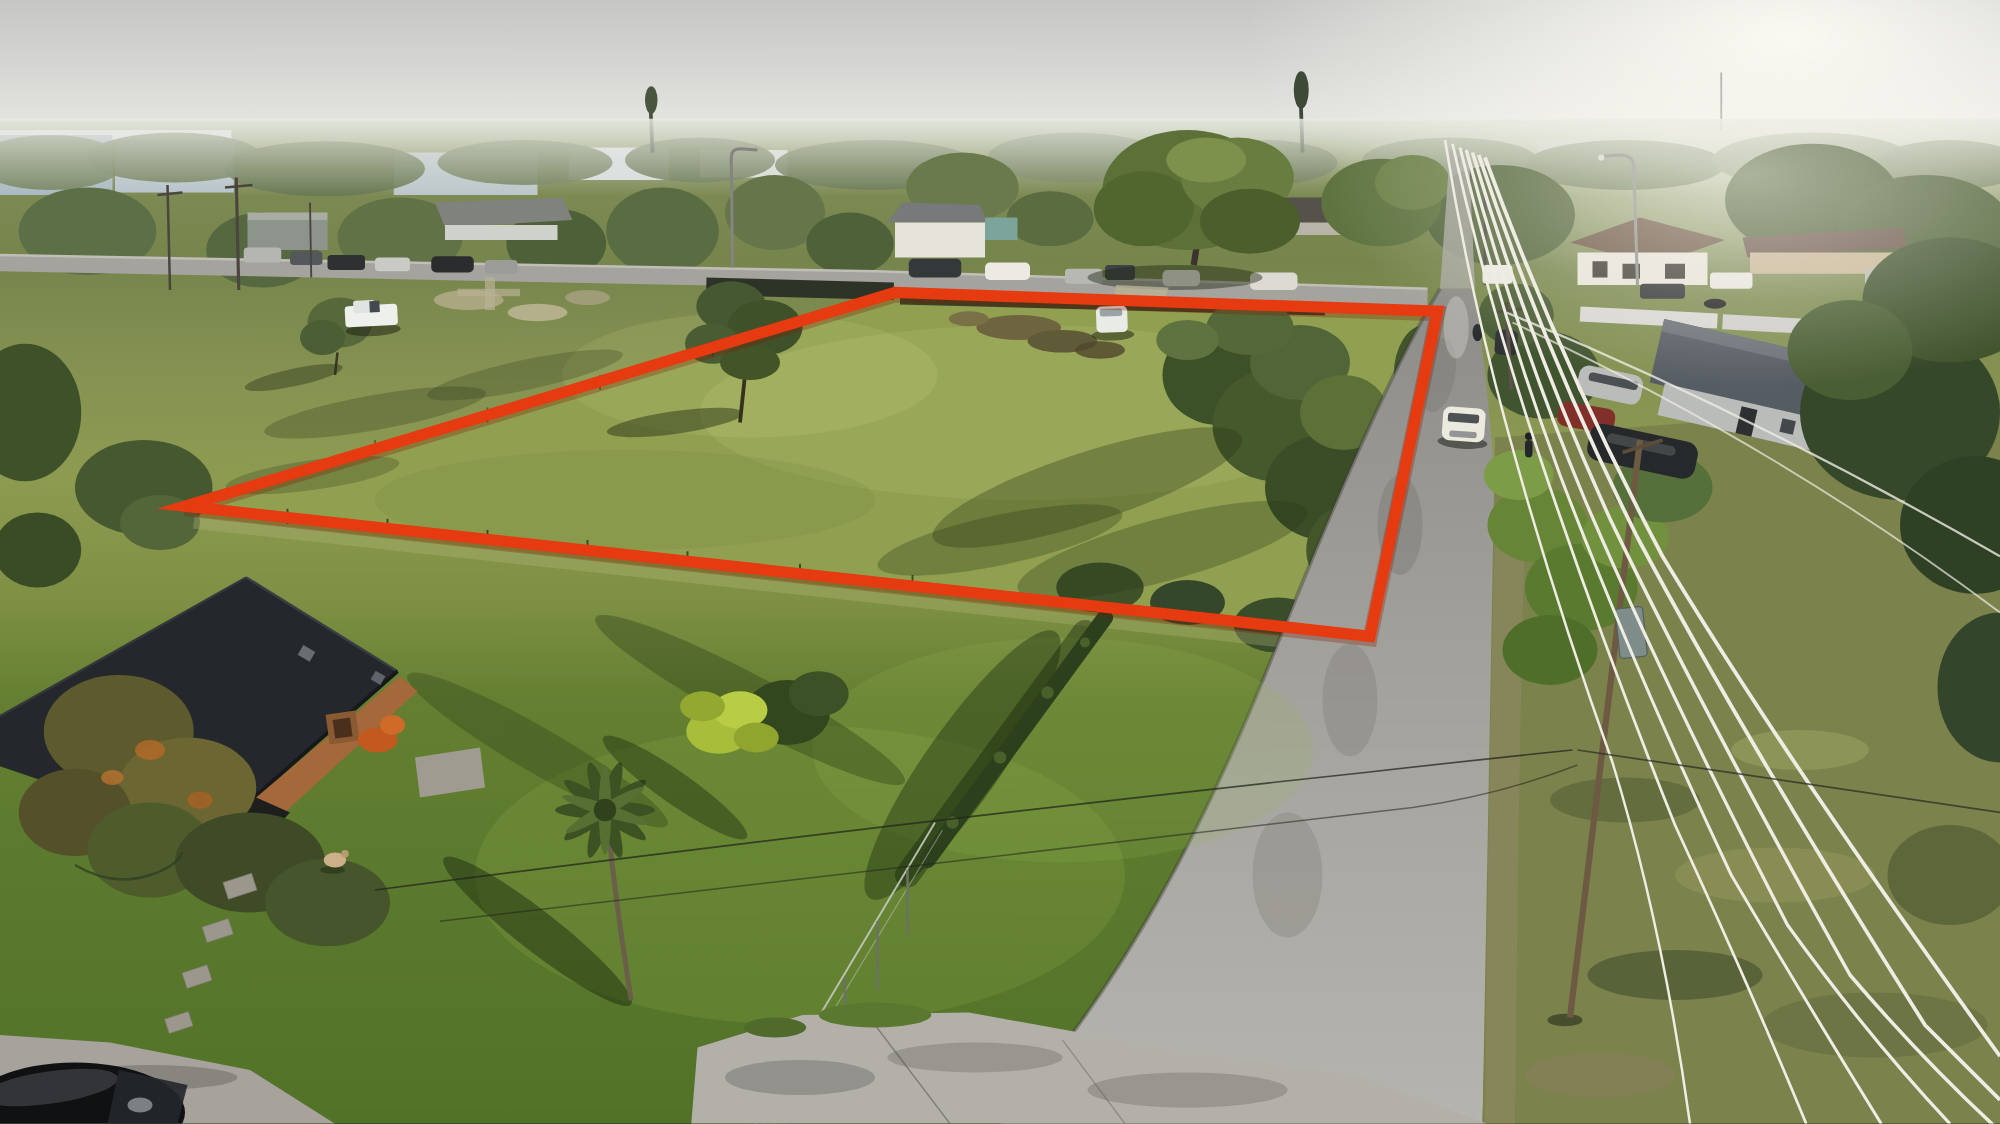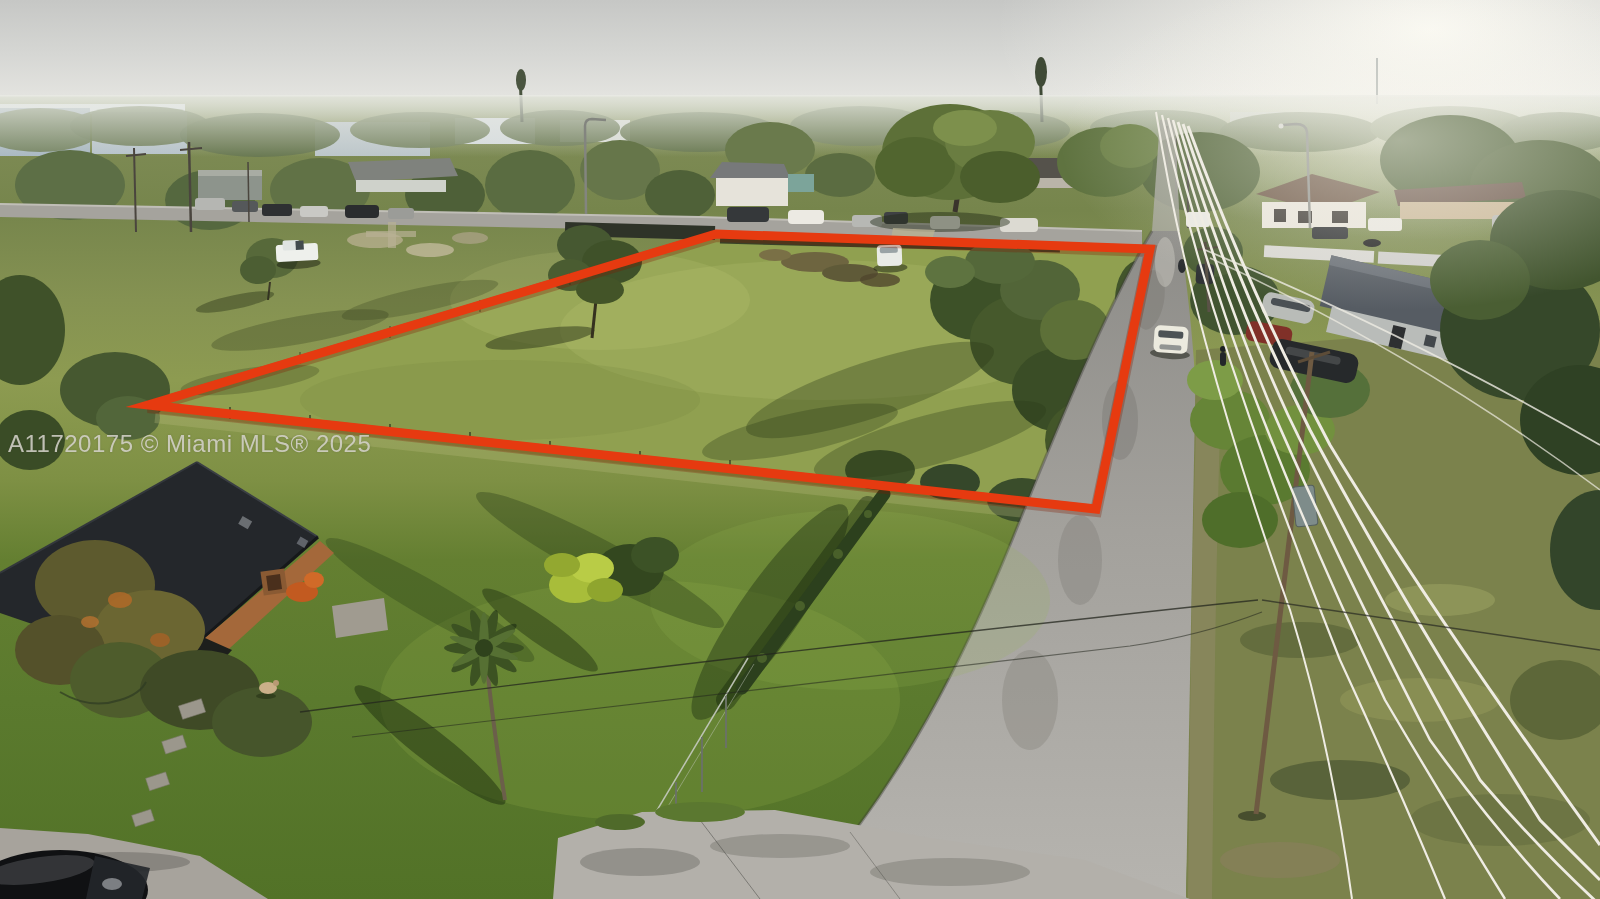--- a/index.html
+++ b/index.html
@@ -480,14 +480,13 @@
     <path d="M352,737 Q760,690 1130,646 Q1200,636 1262,612" stroke="rgba(35,38,30,0.55)" stroke-width="1.2"></path>
     <path d="M1262,600 L1600,650" stroke="rgba(40,42,34,0.7)" stroke-width="1.4"></path>
   </g>
 
   <g>
     <polygon points="148,407 716,236 1150,251 1096,511" fill="none" stroke="rgba(130,25,0,0.3)" stroke-width="12" stroke-linejoin="miter"></polygon>
     <polygon points="148,405 716,234 1150,249 1096,509" fill="none" stroke="#e63a10" stroke-width="9" stroke-linejoin="miter" stroke-miterlimit="6"></polygon>
   </g>
 </svg>
 
-<div class="watermark">A11720175 © Miami MLS® 2025</div>
 </div>
 
 </body></html>

